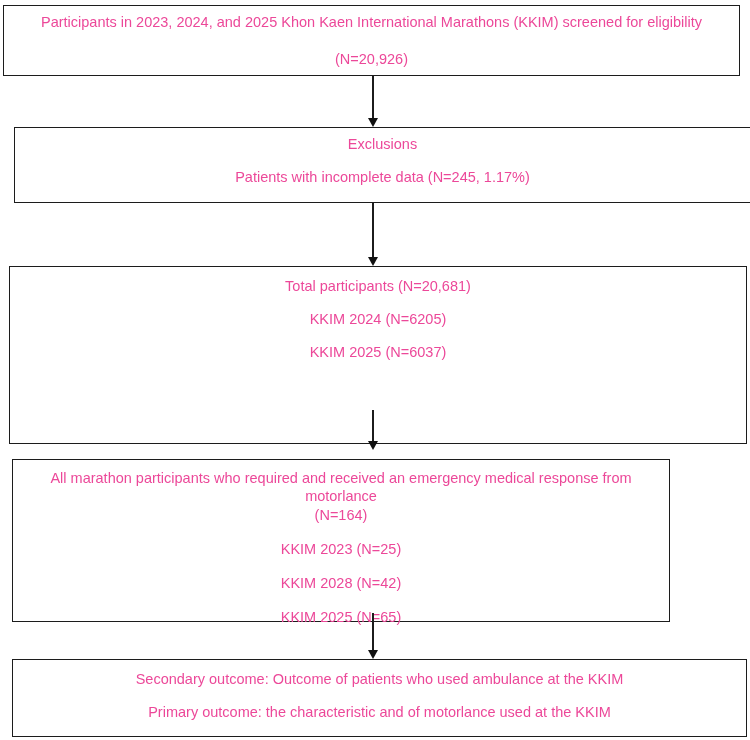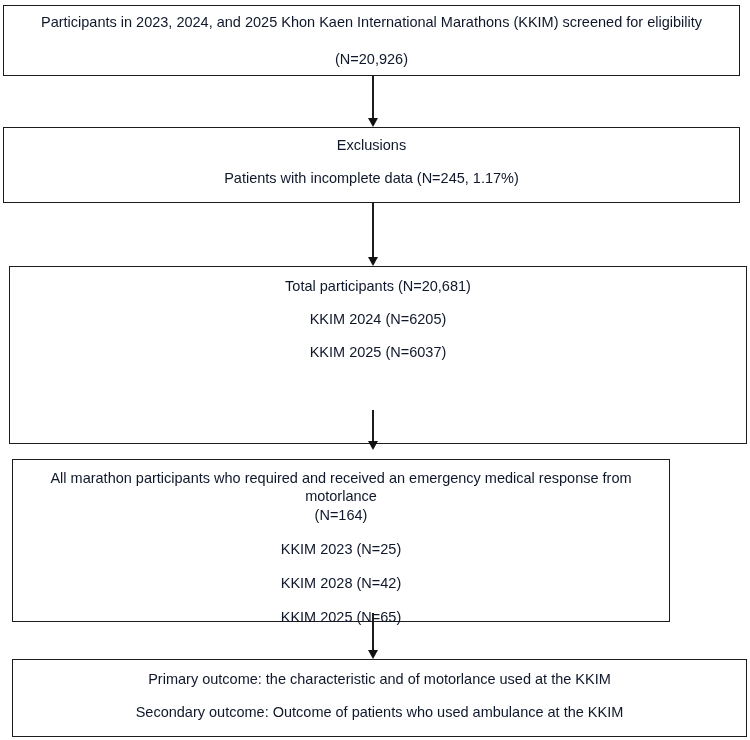--- a/index.html
+++ b/index.html
@@ -6,21 +6,21 @@
     margin: 0;
     padding: 0;
     background: #ffffff;
   }
   .canvas {
     position: relative;
     width: 750px;
     height: 740px;
     background: #ffffff;
     font-family: "Liberation Sans", sans-serif;
-    color: #0f172a;
+    color: #ec4899;
     overflow: hidden;
   }
   .box {
     position: absolute;
     box-sizing: border-box;
     border: 1.5px solid #1c1c1c;
     background: #ffffff;
     display: flex;
     flex-direction: column;
     align-items: center;
@@ -30,21 +30,21 @@
     padding-top: var(--pt);
   }
   .box p {
     margin: 0 0 var(--gap) 0;
     font-size: 14.5px;
     line-height: 18px;
     max-width: 98%;
   }
   .box p.tight { margin-top: -15px; }
   .box-1 { left: 3px;  top: 5px;   width: 737px; height: 71px;  --gap: 19px; --pt: 7px; }
-  .box-2 { left: 3px;  top: 127px; width: 737px; height: 76px; justify-content: center;  --pt: 7px; }
+  .box-2 { left: 14px;  top: 127px; width: 737px; height: 76px;  --pt: 7px; }
   .box-3 { left: 9px;  top: 266px; width: 738px; height: 178px; --pt: 10px; }
   .box-4 { left: 12px; top: 459px; width: 658px; height: 163px; --pt: 9px; --gap: 16px; }
   .box-5 { left: 12px; top: 659px; width: 735px; height: 78px;  --pt: 10px; }
   .arrow {
     position: absolute;
     left: 367px;
     width: 12px;
     display: flex;
     flex-direction: column;
     align-items: center;
@@ -109,17 +109,17 @@
     <p>KKIM 2028 (N=42)</p>
     <p>KKIM 2025 (N=65)</p>
   </div>
 
   <div class="arrow arrow-4">
     <div class="shaft"></div>
     <div class="head"></div>
   </div>
 
   <div class="box box-5">
+    <p>Secondary outcome: Outcome of patients who used ambulance at the KKIM</p>
     <p>Primary outcome: the characteristic and of motorlance used at the KKIM</p>
-    <p>Secondary outcome: Outcome of patients who used ambulance at the KKIM</p>
   </div>
 
 </div>
 
 </body></html>

